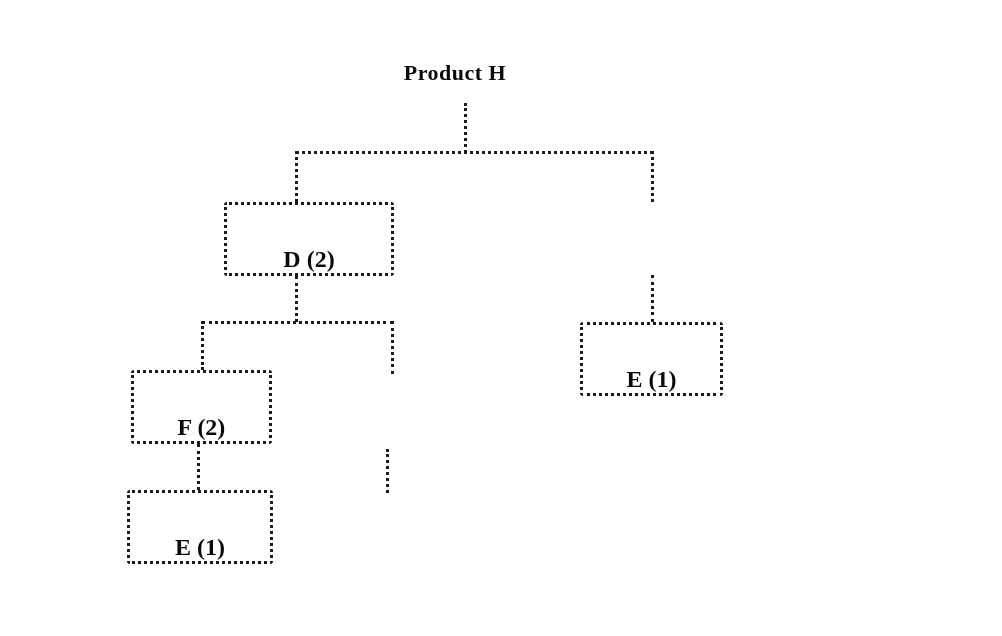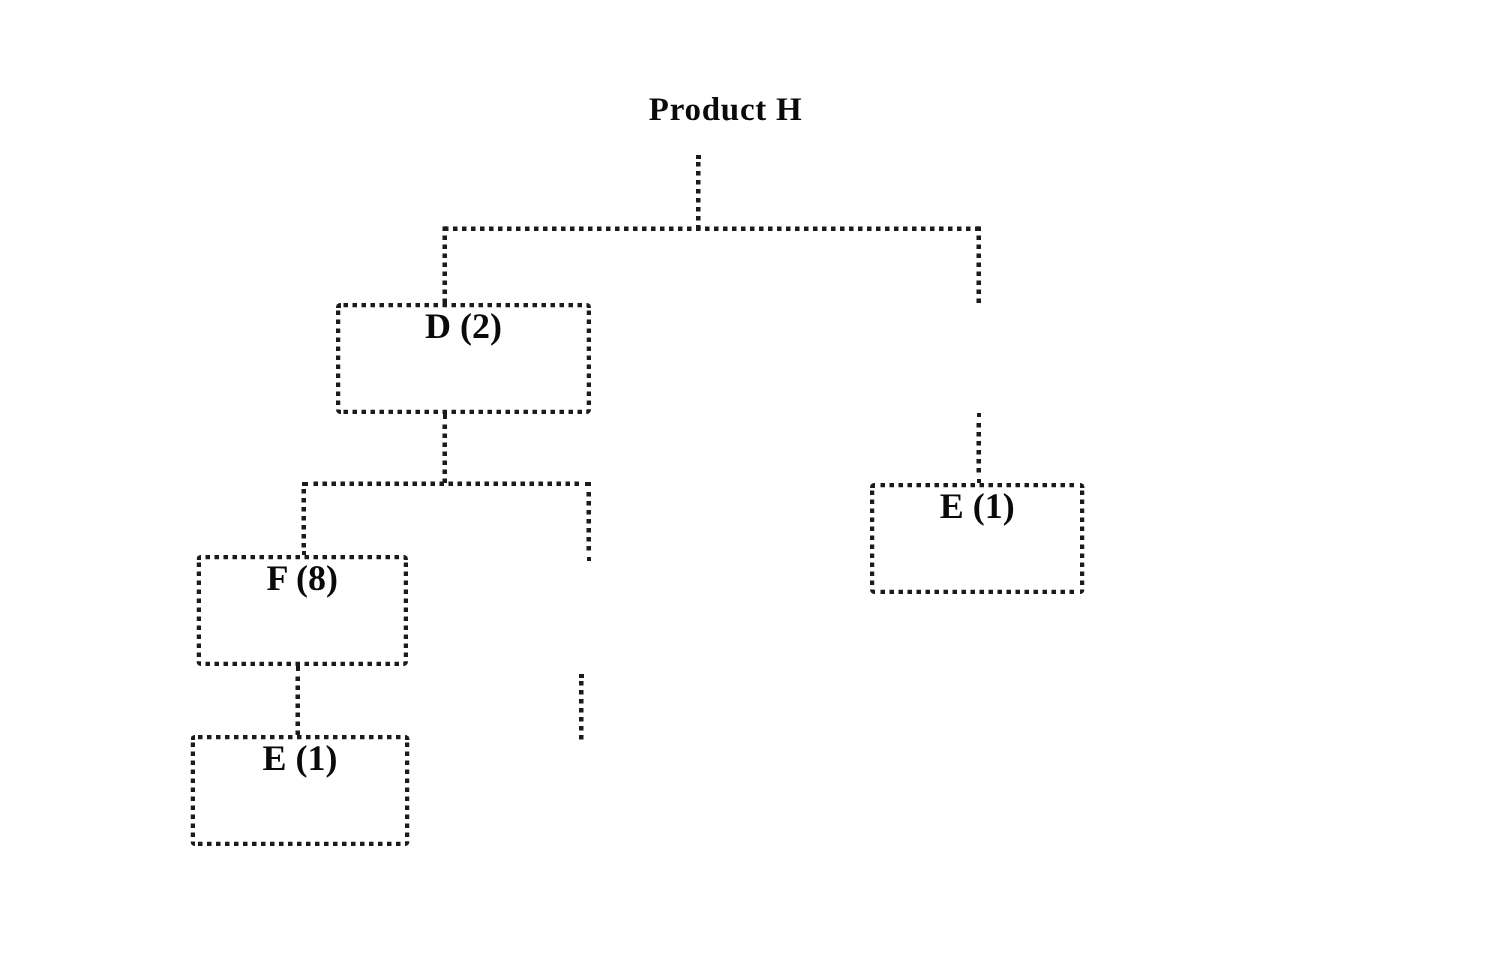--- a/index.html
+++ b/index.html
@@ -13,34 +13,34 @@
     height: 636px;
     background: #ffffff;
     font-family: "Liberation Serif", "DejaVu Serif", serif;
     overflow: hidden;
   }
   .diagram-title {
     position: absolute;
     left: 375px;
     top: 60px;
     width: 160px;
-    text-align: right;
+    text-align: center;
     font-size: 22px;
     font-weight: bold;
     color: #0a0a0a;
     letter-spacing: 0.5px;
   }
   .node {
     position: absolute;
     box-sizing: border-box;
     border: 3px dotted #1b1b1b;
     border-radius: 3px;
     background: #ffffff;
     display: flex;
-    align-items: flex-start;
+    align-items: flex-end;
     justify-content: center;
   }
   .node .node-label {
     font-size: 24px;
     font-weight: bold;
     color: #0a0a0a;
     white-space: nowrap;
   }
   .vline {
     position: absolute;
@@ -73,20 +73,20 @@
   <div class="vline" style="left:386px; top:449px; height:44px;"></div>
 
   <div class="node" style="left:224px; top:202px; width:170px; height:74px;">
     <span class="node-label">D (2)</span>
   </div>
 
   <div class="node" style="left:580px; top:322px; width:143px; height:74px;">
     <span class="node-label">E (1)</span>
   </div>
   <div class="node" style="left:131px; top:370px; width:141px; height:74px;">
-    <span class="node-label">F (8)</span>
+    <span class="node-label">F (2)</span>
   </div>
 
   <div class="node" style="left:127px; top:490px; width:146px; height:74px;">
     <span class="node-label">E (1)</span>
   </div>
 
 </div>
 
 </body></html>

